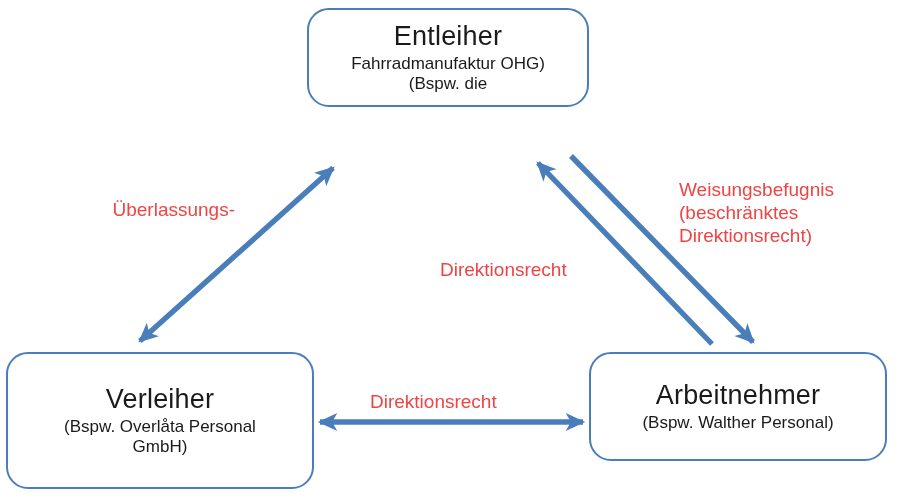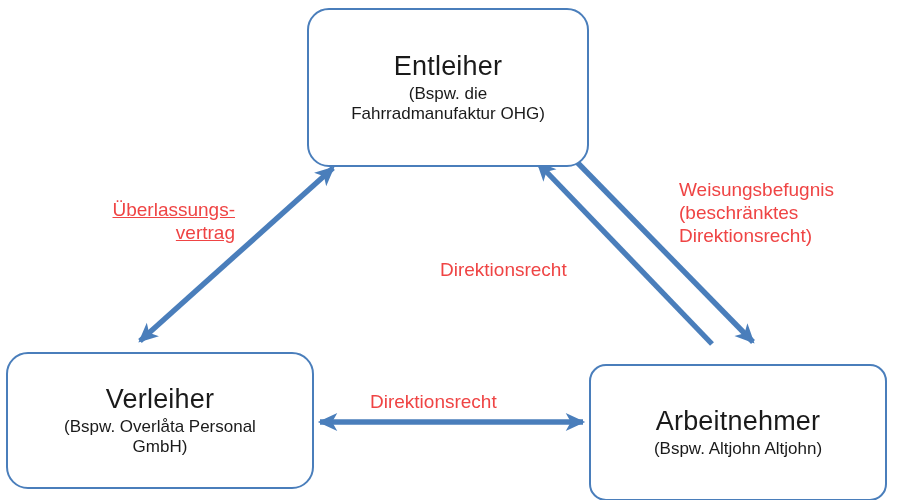--- a/index.html
+++ b/index.html
@@ -48,50 +48,48 @@
     font-size: 17px;
     line-height: 1.18;
     font-weight: 400;
     margin-top: 2px;
     padding: 0 8px;
   }
   #node-entleiher {
     left: 307px;
     top: 8px;
     width: 282px;
-    height: 159px;
+    height: 99px;
   }
   #node-verleiher {
     left: 6px;
     top: 352px;
     width: 308px;
     height: 137px;
     align-items: center;
   }
   #node-arbeitnehmer {
     left: 589px;
-    top: 364px;
+    top: 352px;
     width: 298px;
-    height: 137px;
-    border-radius: 17px;
+    height: 109px;
   }
   .edge-label {
     position: absolute;
     font-size: 19px;
     line-height: 1.22;
     color: #ef4444;
     z-index: 3;
     white-space: nowrap;
   }
   #label-ueberlassungsvertrag {
     left: 60px;
     top: 198px;
     text-align: right;
     width: 175px;
-    text-decoration: underline;
   }
   #label-weisungsbefugnis {
     left: 679px;
     top: 178px;
     text-align: left;
   }
   #label-arbeitsleistung {
     left: 440px;
     top: 258px;
     text-align: left;
@@ -122,43 +120,42 @@
     <line x1="712" y1="344" x2="538" y2="163" stroke="#4A7EBB" stroke-width="5.4" stroke-linecap="butt" marker-end="url(#arrowEnd)"></line>
 
     <line x1="571" y1="156" x2="753" y2="342" stroke="#4A7EBB" stroke-width="5.4" stroke-linecap="butt" marker-end="url(#arrowEnd)"></line>
 
     <line x1="320" y1="422" x2="583" y2="422" stroke="#4A7EBB" stroke-width="5.4" stroke-linecap="butt" marker-start="url(#arrowStart)" marker-end="url(#arrowEnd)"></line>
   </svg>
 
   <div class="node-box" id="node-entleiher">
     <div class="node-title">Entleiher</div>
     <div class="node-sub">
+      <div>Fahrradmanufaktur OHG)</div>
       <div>(Bspw. die</div>
-      <div>Fahrradmanufaktur OHG)</div>
     </div>
   </div>
 
   <div class="node-box" id="node-verleiher">
     <div class="node-title">Verleiher</div>
     <div class="node-sub">
       <div>(Bspw. Overlåta Personal</div>
       <div>GmbH)</div>
     </div>
   </div>
 
   <div class="node-box" id="node-arbeitnehmer">
     <div class="node-title">Arbeitnehmer</div>
     <div class="node-sub">
-      <div>(Bspw. Altjohn Altjohn)</div>
+      <div>(Bspw. Walther Personal)</div>
     </div>
   </div>
 
   <div class="edge-label" id="label-ueberlassungsvertrag">
     <div>Überlassungs-</div>
-    <div>vertrag</div>
   </div>
 
   <div class="edge-label" id="label-arbeitsleistung">
     <div>Direktionsrecht</div>
   </div>
 
   <div class="edge-label" id="label-weisungsbefugnis">
     <div>Weisungsbefugnis</div>
     <div>(beschränktes</div>
     <div>Direktionsrecht)</div>

